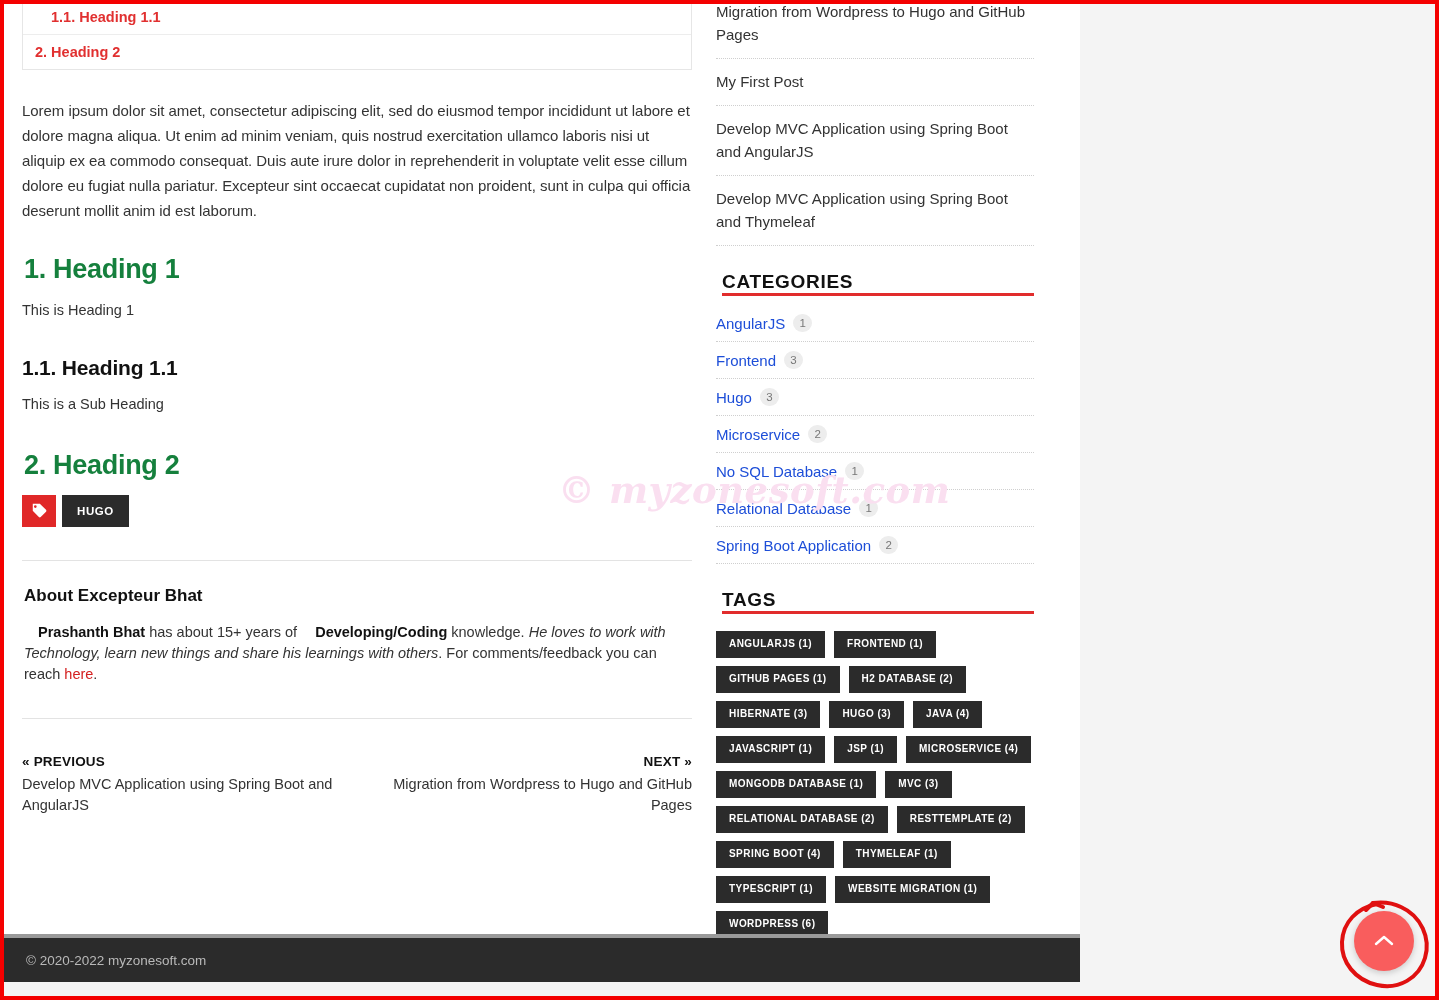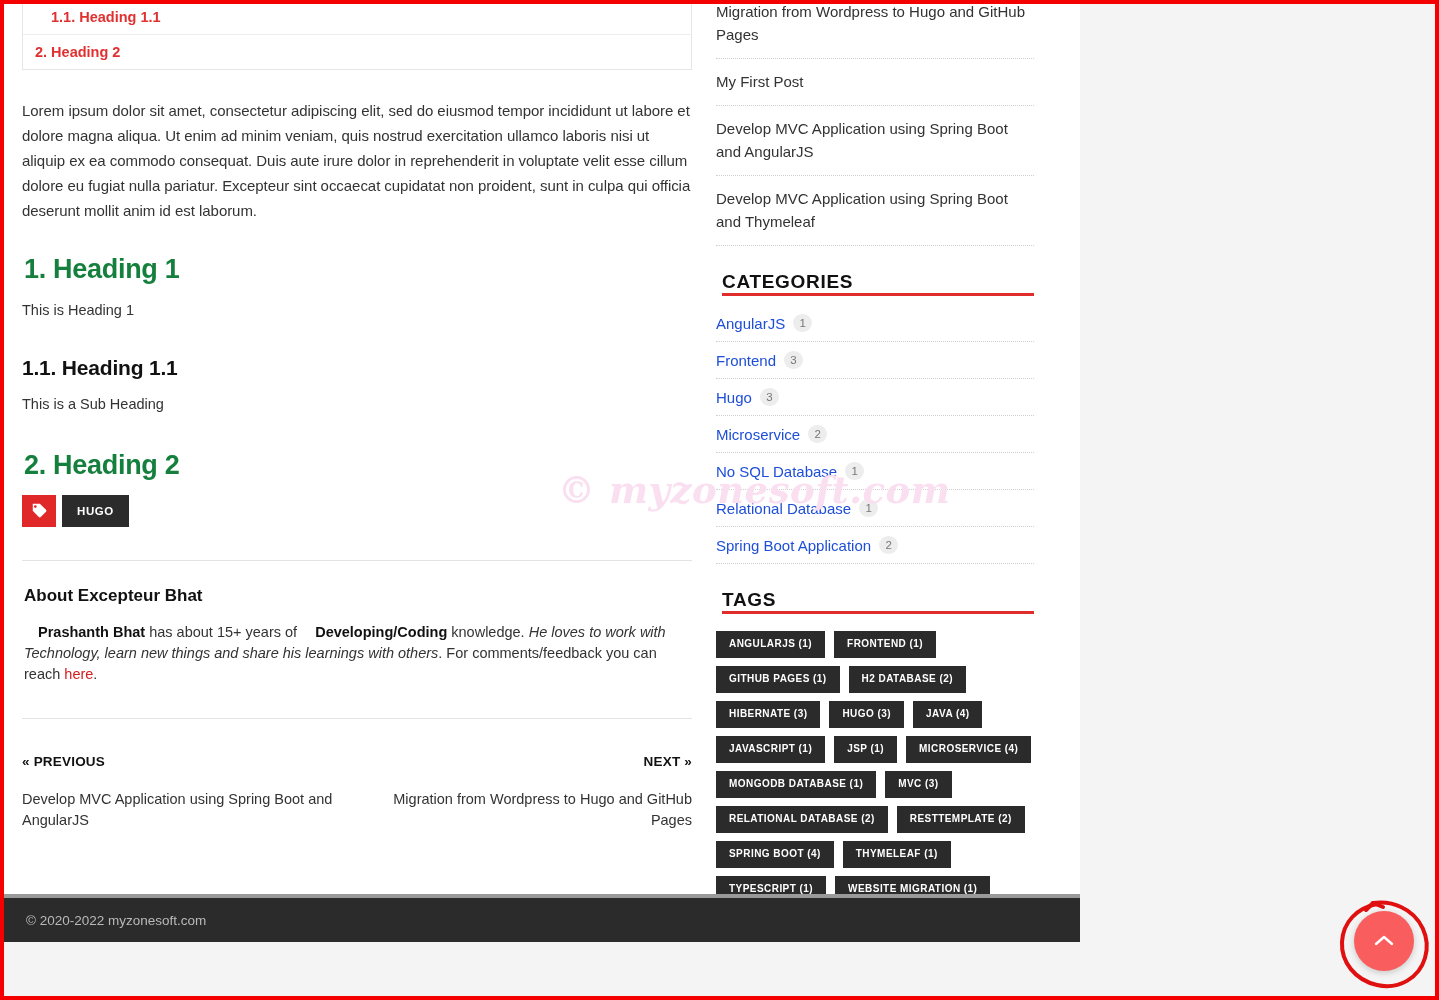--- a/index.html
+++ b/index.html
@@ -156,21 +156,21 @@
     margin-top: 35px;
     gap: 30px;
   }
   .postnav-col { width: 49%; }
   .postnav-col.right { text-align: right; }
   .postnav-label {
     font-size: 13.5px;
     font-weight: bold;
     color: #111;
     letter-spacing: 0.2px;
-    margin-bottom: 20px;
+    margin-bottom: 5px;
   }
   .postnav-title {
     font-size: 14.5px;
     color: #333;
     line-height: 21px;
     text-decoration: none;
     display: block;
   }
 
   
@@ -243,21 +243,21 @@
     letter-spacing: 0.45px;
     padding: 8px 13px 9px;
     text-decoration: none;
     display: inline-block;
     line-height: 1;
   }
 
   
   #footer {
     position: absolute;
-    left: 4px; top: 894px;
+    left: 4px; top: 934px;
     width: 1076px;
     height: 48px;
     background: #2b2b2b;
     border-top: 4px solid #9a9a9a;
     display: flex;
     align-items: center;
   }
   .footer-text {
     color: #b9b9b9;
     font-size: 13.5px;

